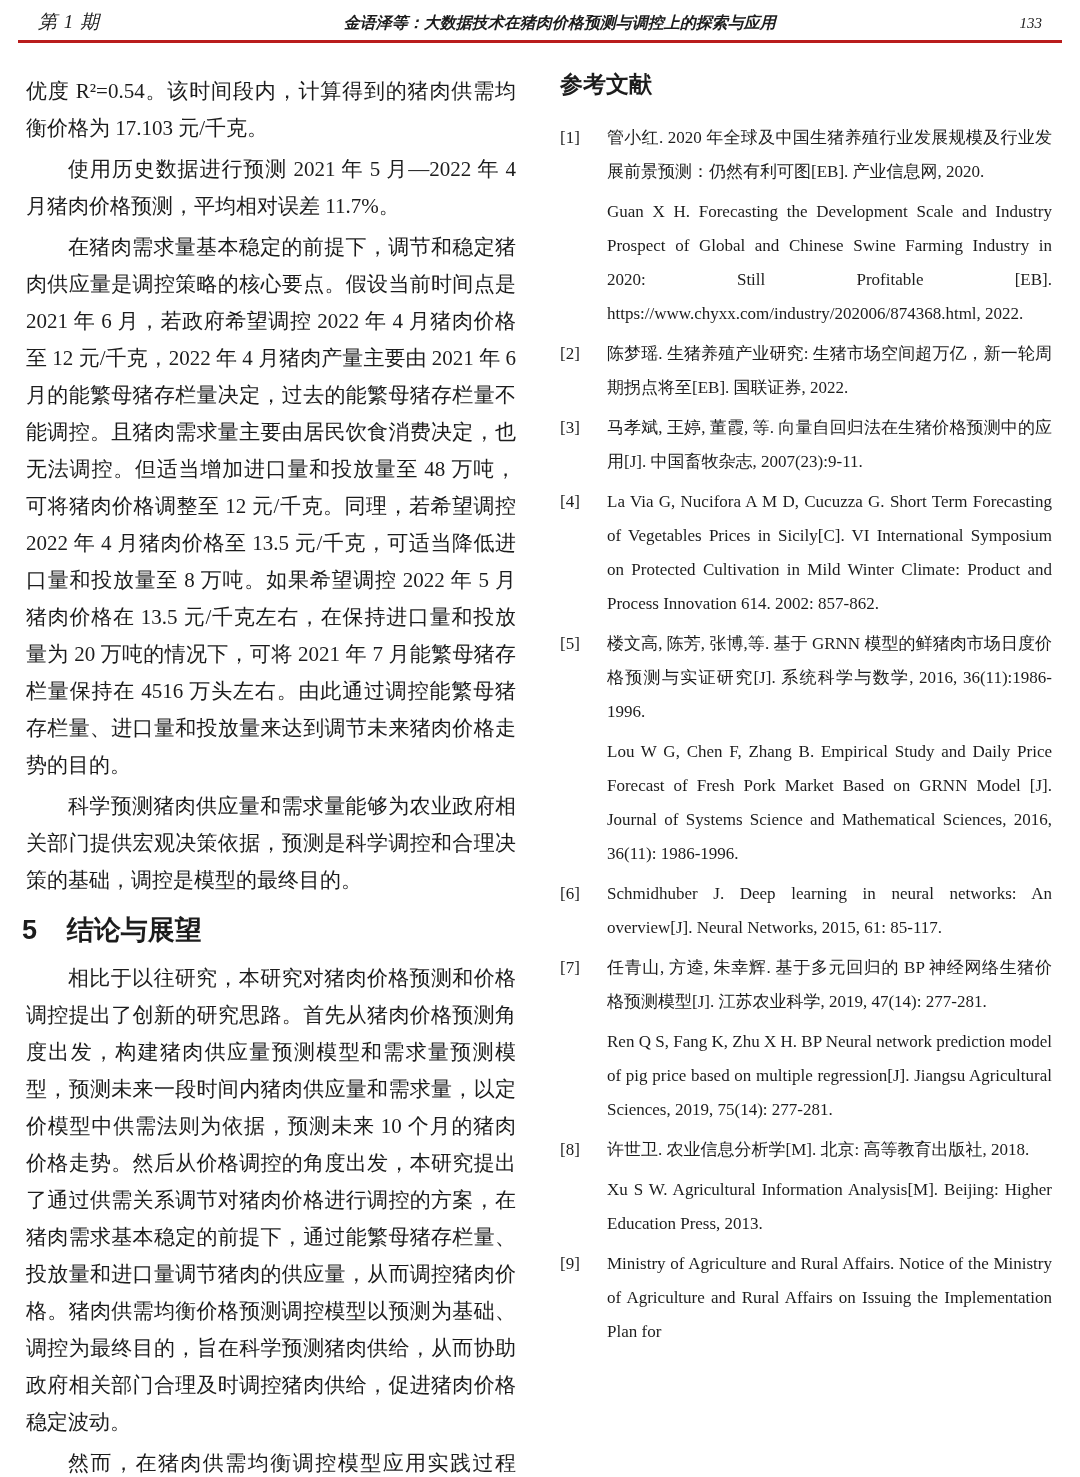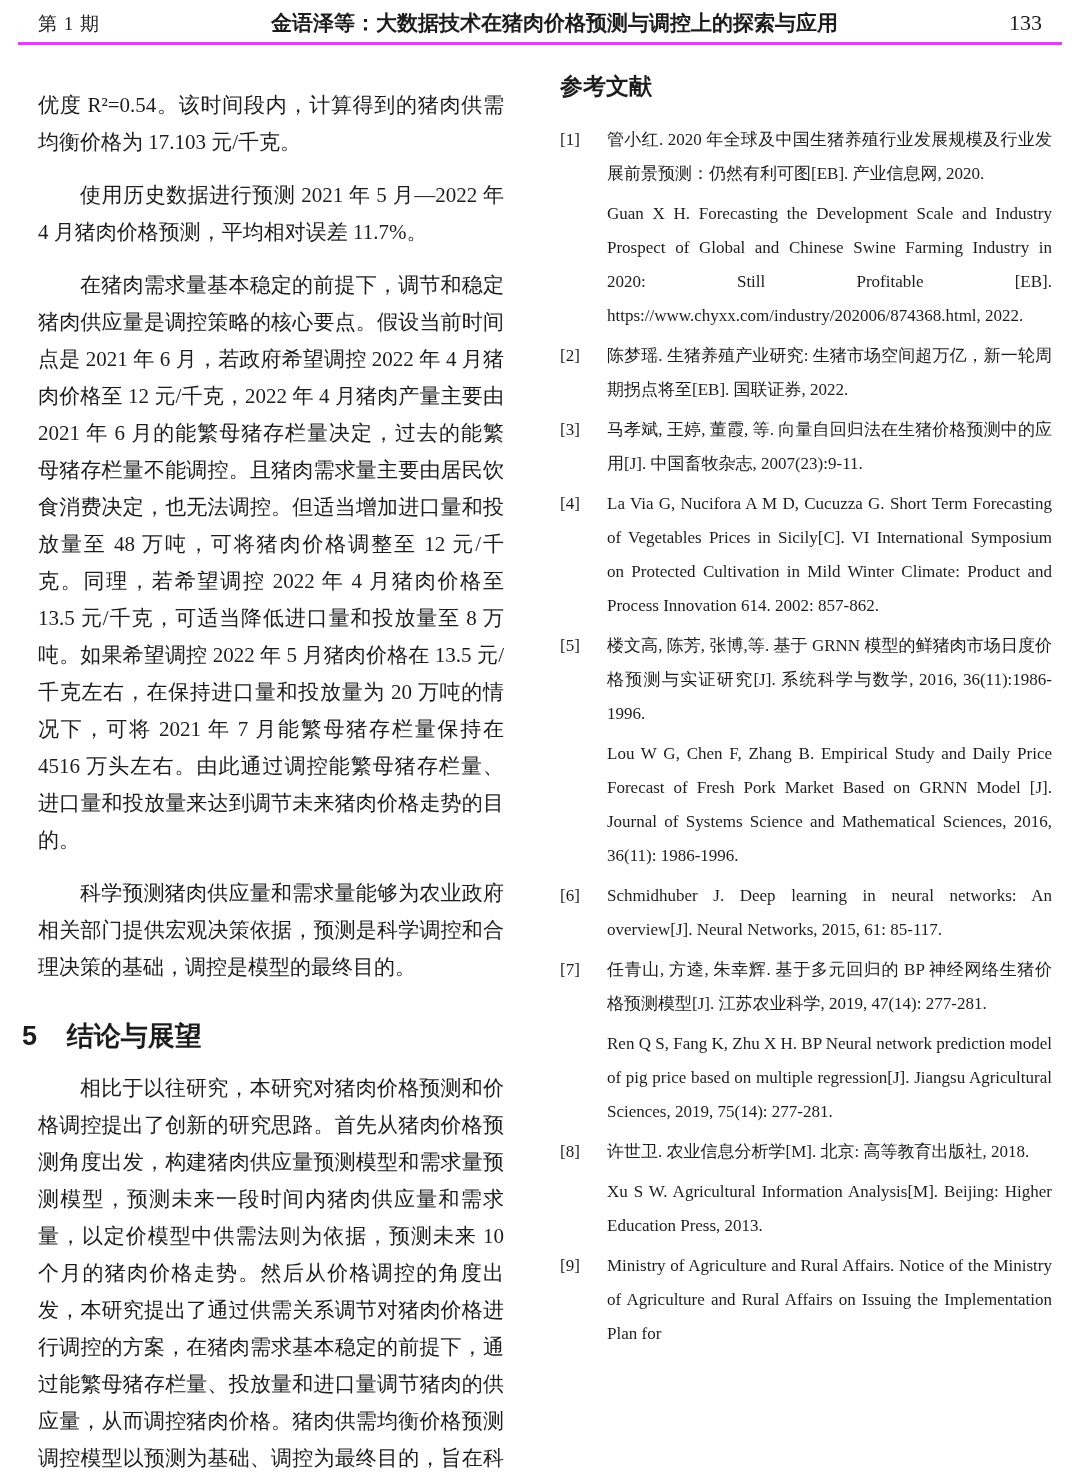--- a/index.html
+++ b/index.html
@@ -14,38 +14,39 @@
     font-family: "Liberation Serif", serif;
     color: #1c1c1c;
     position: relative;
   }
   
   .page-header {
     display: flex;
     align-items: baseline;
     justify-content: space-between;
     padding: 9px 20px 5px 20px;
-    border-bottom: 3px solid #d946ef;
+    border-bottom: 3px solid #b91c1c;
     margin: 0 18px;
+    font-style: italic;
   }
   .hdr-issue {
     font-size: 19px;
     letter-spacing: 1px;
     white-space: nowrap;
   }
   .hdr-title {
-    font-size: 21px;
+    font-size: 16px;
     font-weight: bold;
     font-family: "Liberation Sans", sans-serif;
     text-align: center;
     flex: 1;
     white-space: nowrap;
   }
   .hdr-page {
-    font-size: 22px;
+    font-size: 15px;
     white-space: nowrap;
     text-align: right;
   }
   
   .columns {
     display: flex;
     gap: 40px;
     padding: 26px 22px 0 22px;
     box-sizing: border-box;
   }
@@ -53,30 +54,30 @@
     width: 498px;
     box-sizing: border-box;
   }
   
   .col-left {
     font-size: 21px;
     line-height: 37px;
     text-align: justify;
   }
   .col-left p {
-    margin: 16px;
+    margin: 4px;
   }
   .col-left p.indent {
     text-indent: 2em;
   }
   .section-heading {
     font-family: "Liberation Sans", sans-serif;
     font-weight: bold;
     font-size: 27px;
-    margin: 32px 0 12px 0;
+    margin: 13px 0 12px 0;
     line-height: 36px;
   }
   .section-heading .sec-num {
     margin-right: 1.1em;
   }
   
   .col-right {
     font-size: 17px;
     line-height: 34px;
     text-align: justify;

